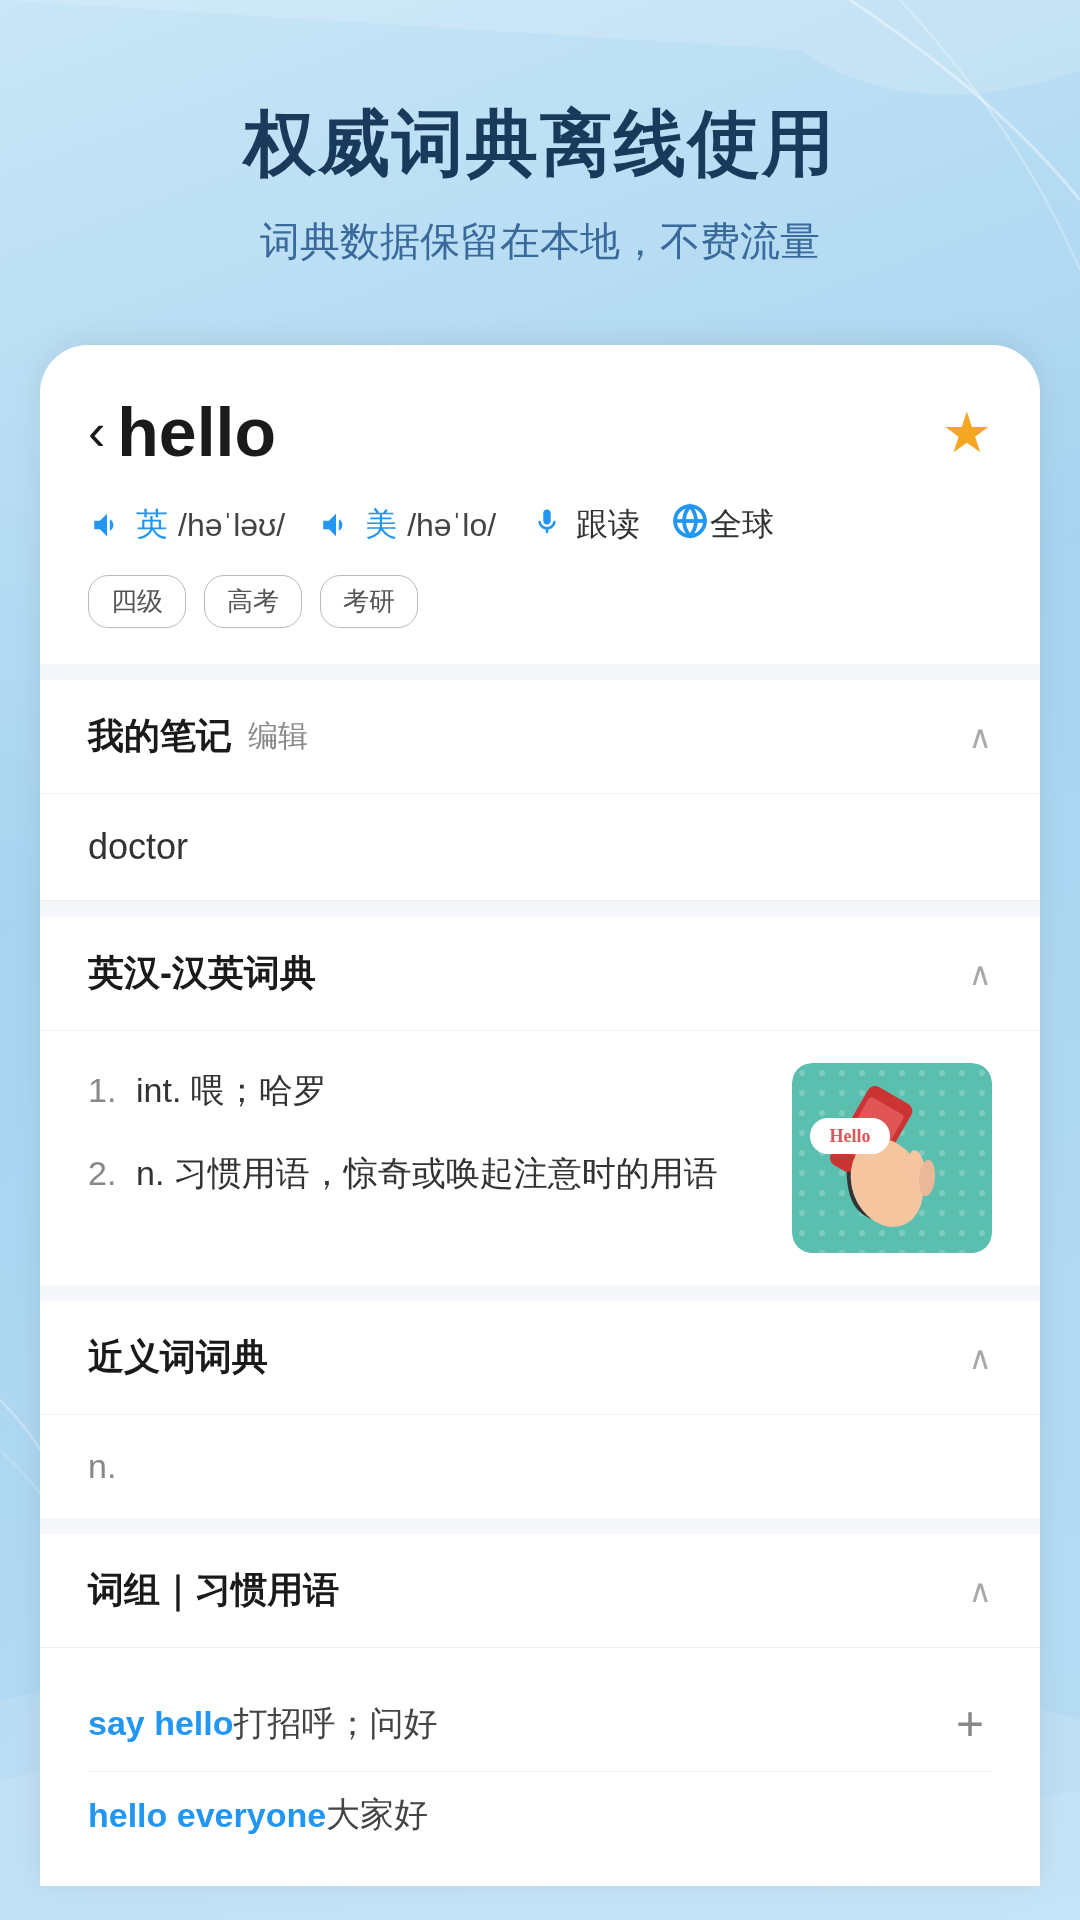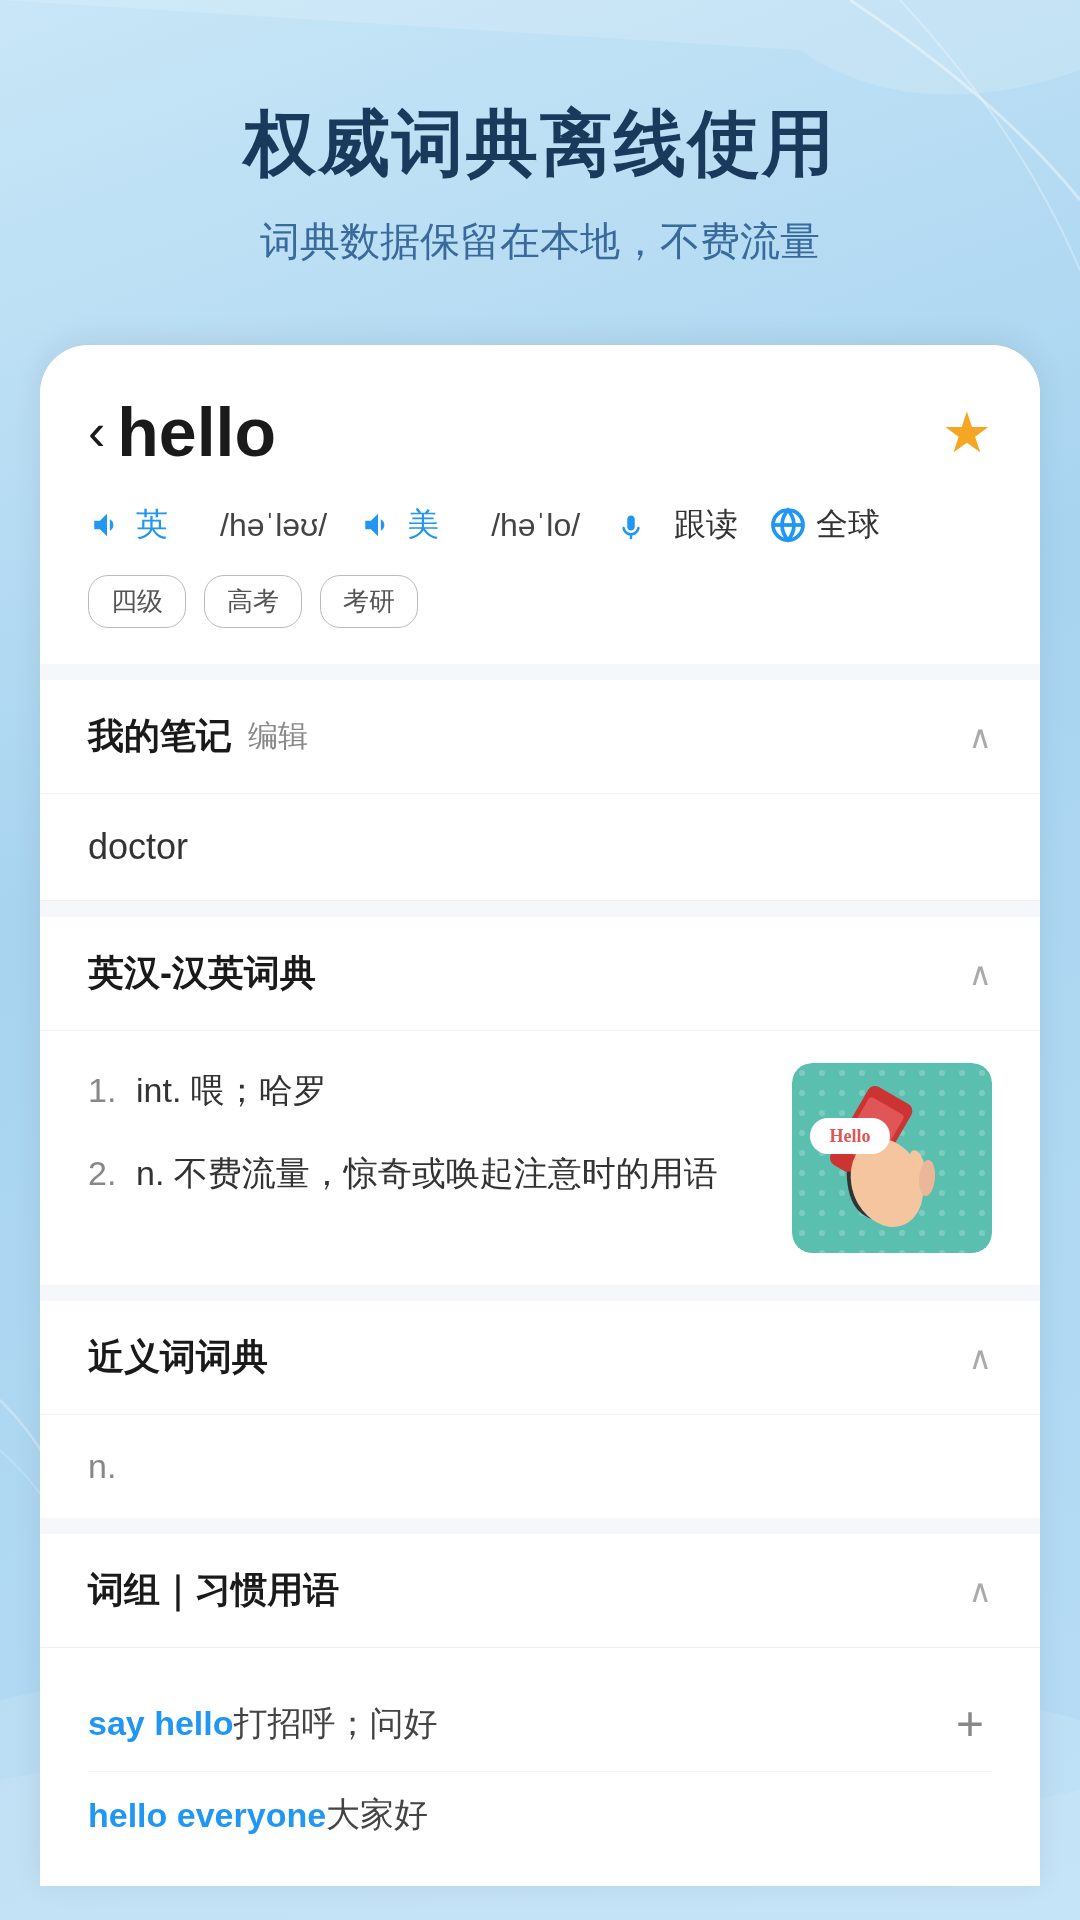--- a/index.html
+++ b/index.html
@@ -131,48 +131,47 @@
     }
 
     .pron-label {
       font-size: 32px;
       color: #2196F3;
     }
 
     .pron-phonetic {
       font-size: 32px;
       color: #444;
-      margin-left: 42px;
     }
 
     .mic-item {
       display: flex;
-      align-items: flex-end;
-      gap: 24px;
+      align-items: flex-start;
+      gap: 10px;
       cursor: pointer;
     }
 
     .mic-icon {
       width: 38px;
       height: 38px;
       display: flex;
       align-items: center;
       justify-content: center;
     }
 
     .mic-icon svg {
       width: 30px;
       height: 36px;
       fill: #2196F3;
     }
 
     .global-item {
       display: flex;
-      align-items: flex-end;
-      gap: 10px;
+      align-items: flex-start;
+      gap: 2px;
       cursor: pointer;
     }
 
     .global-icon svg {
       width: 36px;
       height: 36px;
       fill: none;
       stroke: #2196F3;
       stroke-width: 2.5;
     }
@@ -456,21 +455,21 @@
     </div>
     <div class="dict-content">
       <div class="dict-entry">
         <div class="dict-definitions">
           <div class="dict-def-item">
             <span class="def-num">1.</span>
             <span>int. 喂；哈罗</span>
           </div>
           <div class="dict-def-item">
             <span class="def-num">2.</span>
-            <span>n. 不费流量，惊奇或唤起注意时的用语</span>
+            <span>n. 习惯用语，惊奇或唤起注意时的用语</span>
           </div>
         </div>
 
         <div class="hello-phone-img">
           <svg viewBox="0 0 200 190" width="200" height="190">
 
             <rect width="200" height="190" rx="20" fill="#5bbfb0"></rect>
 
             <pattern id="dots" x="0" y="0" width="20" height="20" patternUnits="userSpaceOnUse">
               <circle cx="10" cy="10" r="3" fill="rgba(255,255,255,0.2)"></circle>

